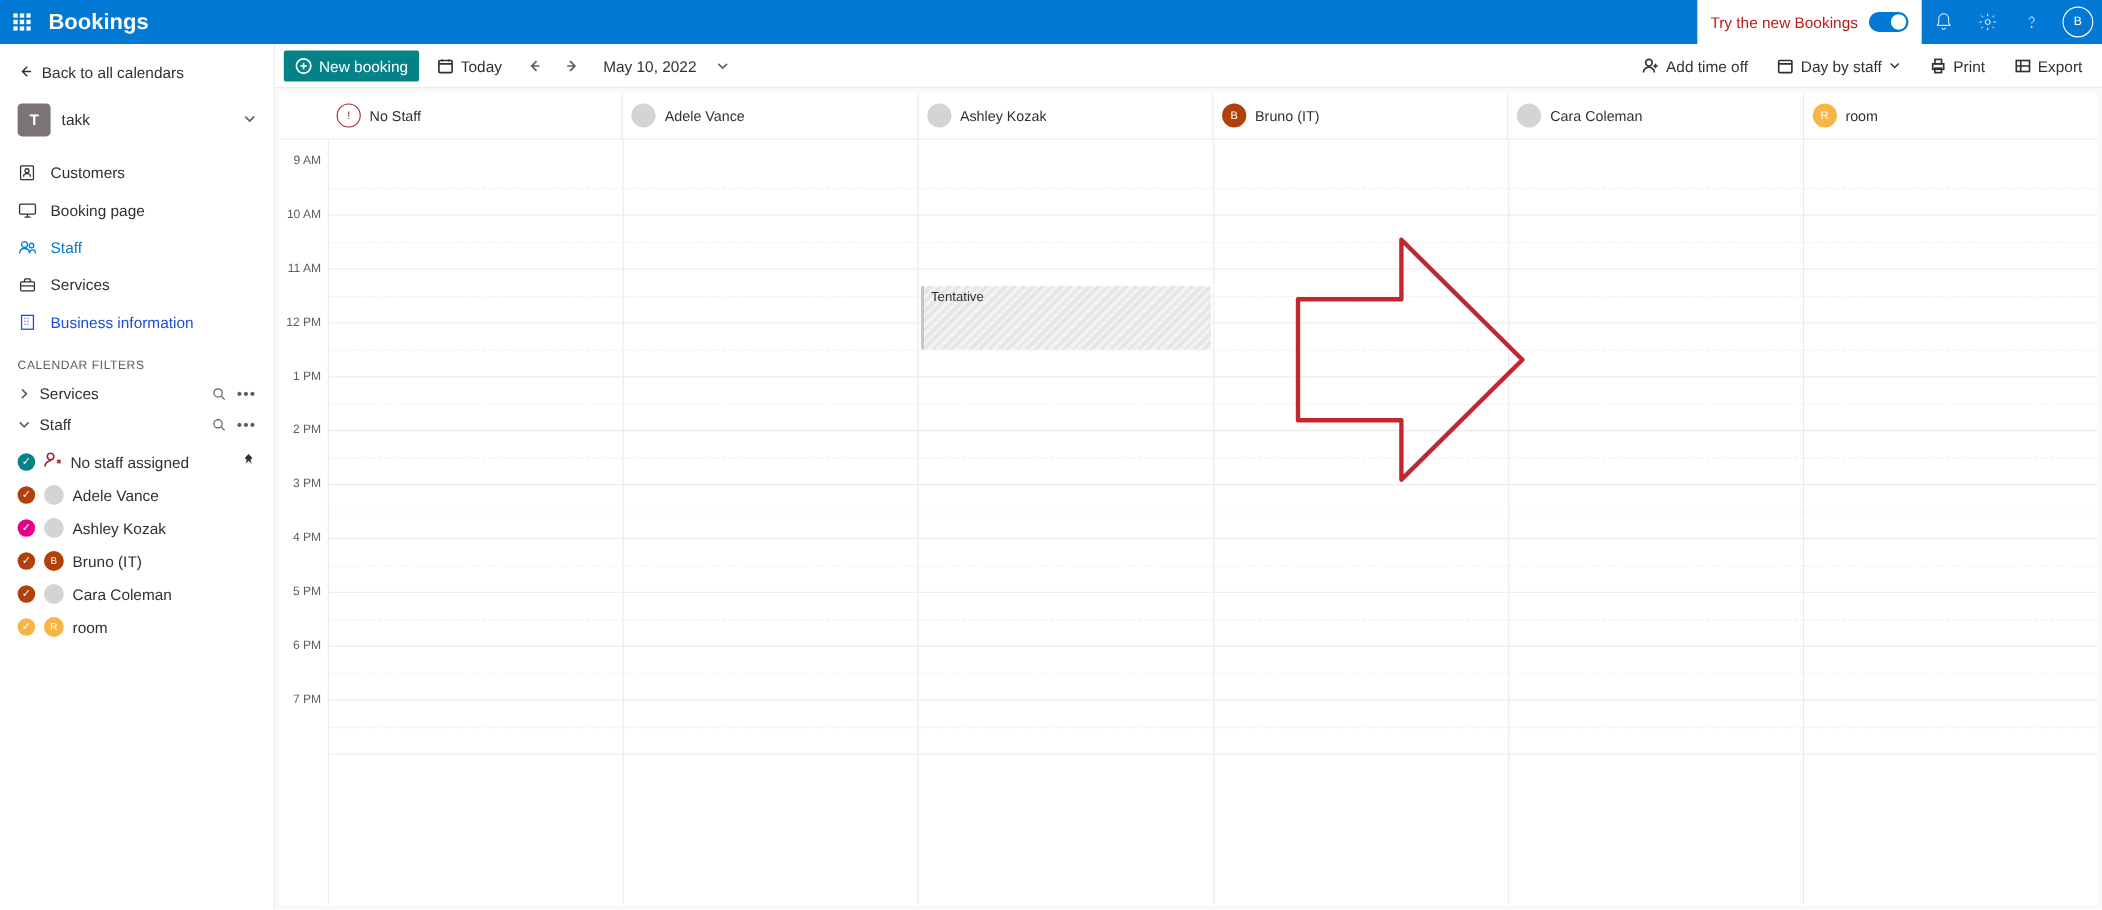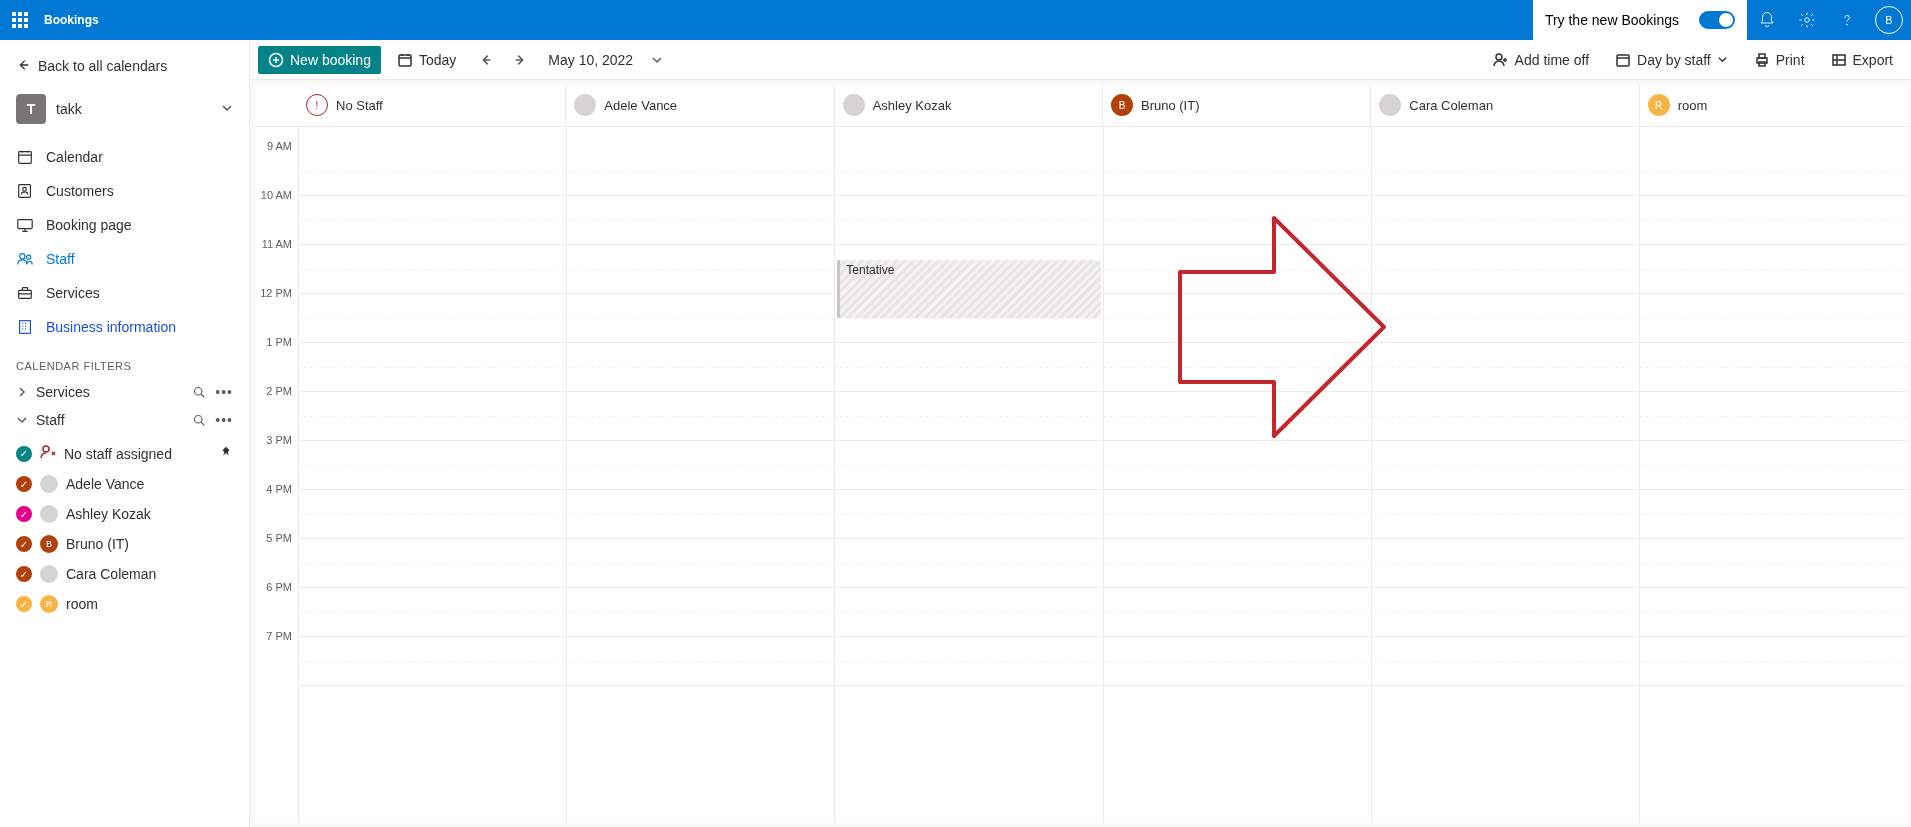--- a/index.html
+++ b/index.html
@@ -2,23 +2,23 @@
 <html><head>
 <meta charset="utf-8">
 <style>
   * { box-sizing: border-box; margin: 0; padding: 0; font-family: 'Segoe UI', Tahoma, sans-serif; }
   body { width: 1911px; height: 827px; overflow: hidden; background: #fff; color: #323130; font-size: 14px; }
 
   
   .topbar { display: flex; align-items: center; height: 40px; background: #0078d4; color: #fff; }
   .waffle { width: 40px; height: 40px; display: flex; align-items: center; justify-content: center; cursor: pointer; }
   .waffle svg { width: 16px; height: 16px; fill: #fff; }
-  .app-title { font-size: 12px; font-weight: 600; padding-left: 4px; }
+  .app-title { font-size: 20px; font-weight: 600; padding-left: 4px; }
   .topbar-spacer { flex: 1; }
-  .try-panel { background: #fff; color: #000000; height: 40px; display: flex; align-items: center; padding: 0 12px; gap: 20px; }
+  .try-panel { background: #fff; color: #b91c1c; height: 40px; display: flex; align-items: center; padding: 0 12px; gap: 10px; }
   .toggle { width: 36px; height: 18px; background: #0078d4; border-radius: 9px; position: relative; cursor: pointer; }
   .toggle::after { content: ''; position: absolute; right: 2px; top: 2px; width: 14px; height: 14px; background: #fff; border-radius: 50%; }
   .tbtn { width: 40px; height: 40px; display: flex; align-items: center; justify-content: center; cursor: pointer; }
   .tbtn svg { width: 18px; height: 18px; stroke: #fff; fill: none; stroke-width: 1.2; }
   .avatar-ring { width: 28px; height: 28px; border: 1px solid #fff; border-radius: 50%; display: flex; align-items: center; justify-content: center; font-size: 11px; color: #fff; margin: 0 8px; }
 
   
   .main { display: flex; height: calc(100% - 40px); }
   .sidebar { width: 250px; border-right: 1px solid #edebe9; display: flex; flex-direction: column; padding-top: 8px; overflow-y: auto; }
   .content { flex: 1; display: flex; flex-direction: column; background: #faf9f8; }
@@ -141,27 +141,20 @@
     </div>
     <div class="cal-picker">
       <div class="cal-avatar">T</div>
       <span>takk</span>
       <span class="chev"><svg viewBox="0 0 12 12">
             <path d="M2 4l4 4 4-4"></path>
           </svg></span>
     </div>
 
     <div class="nav-sec" id="nav-sec">
-        <div class="nav-item active" style="color: rgb(50, 49, 48);">
-          <svg viewBox="0 0 20 20">
-            <rect x="3" y="4" width="14" height="13" rx="1"></rect>
-            <path d="M3 8h14M7 3v2M13 3v2"></path>
-          </svg>
-          <span>Calendar</span>
-        </div>
         <div class="nav-item" style="color: rgb(50, 49, 48);">
           <svg viewBox="0 0 20 20">
             <rect x="3" y="3" width="13" height="14" rx="1"></rect>
             <circle cx="9.5" cy="8" r="2"></circle>
             <path d="M6 14c0-2 1.5-3 3.5-3s3.5 1 3.5 3"></path>
           </svg>
           <span>Customers</span>
         </div>
         <div class="nav-item" style="color: rgb(50, 49, 48);">
           <svg viewBox="0 0 20 20">

